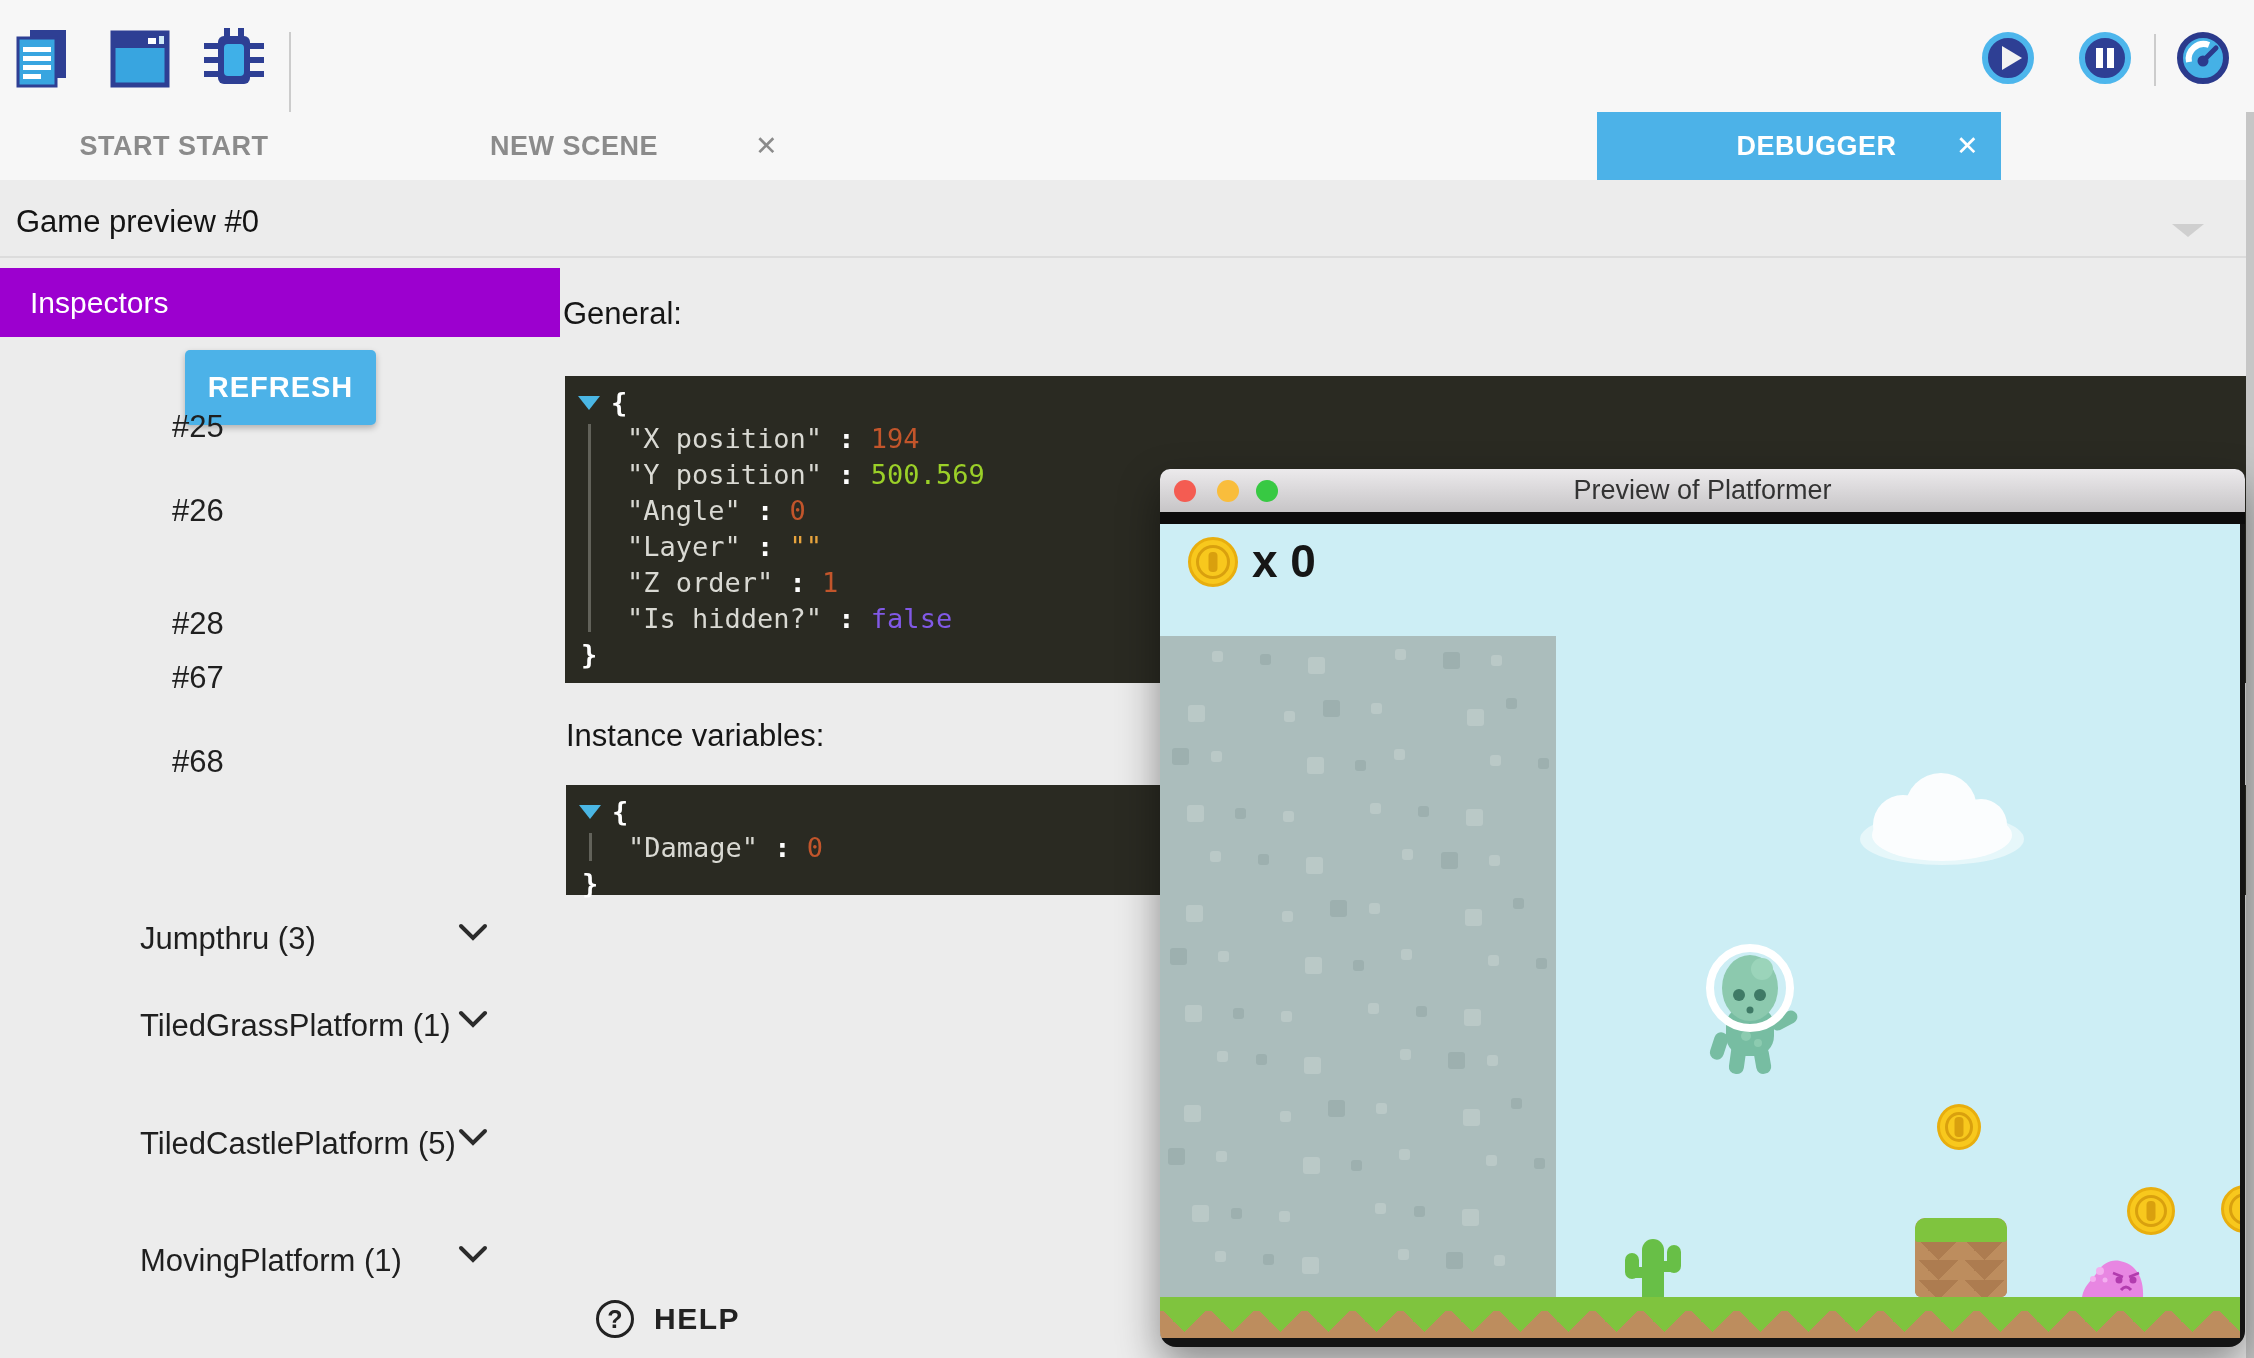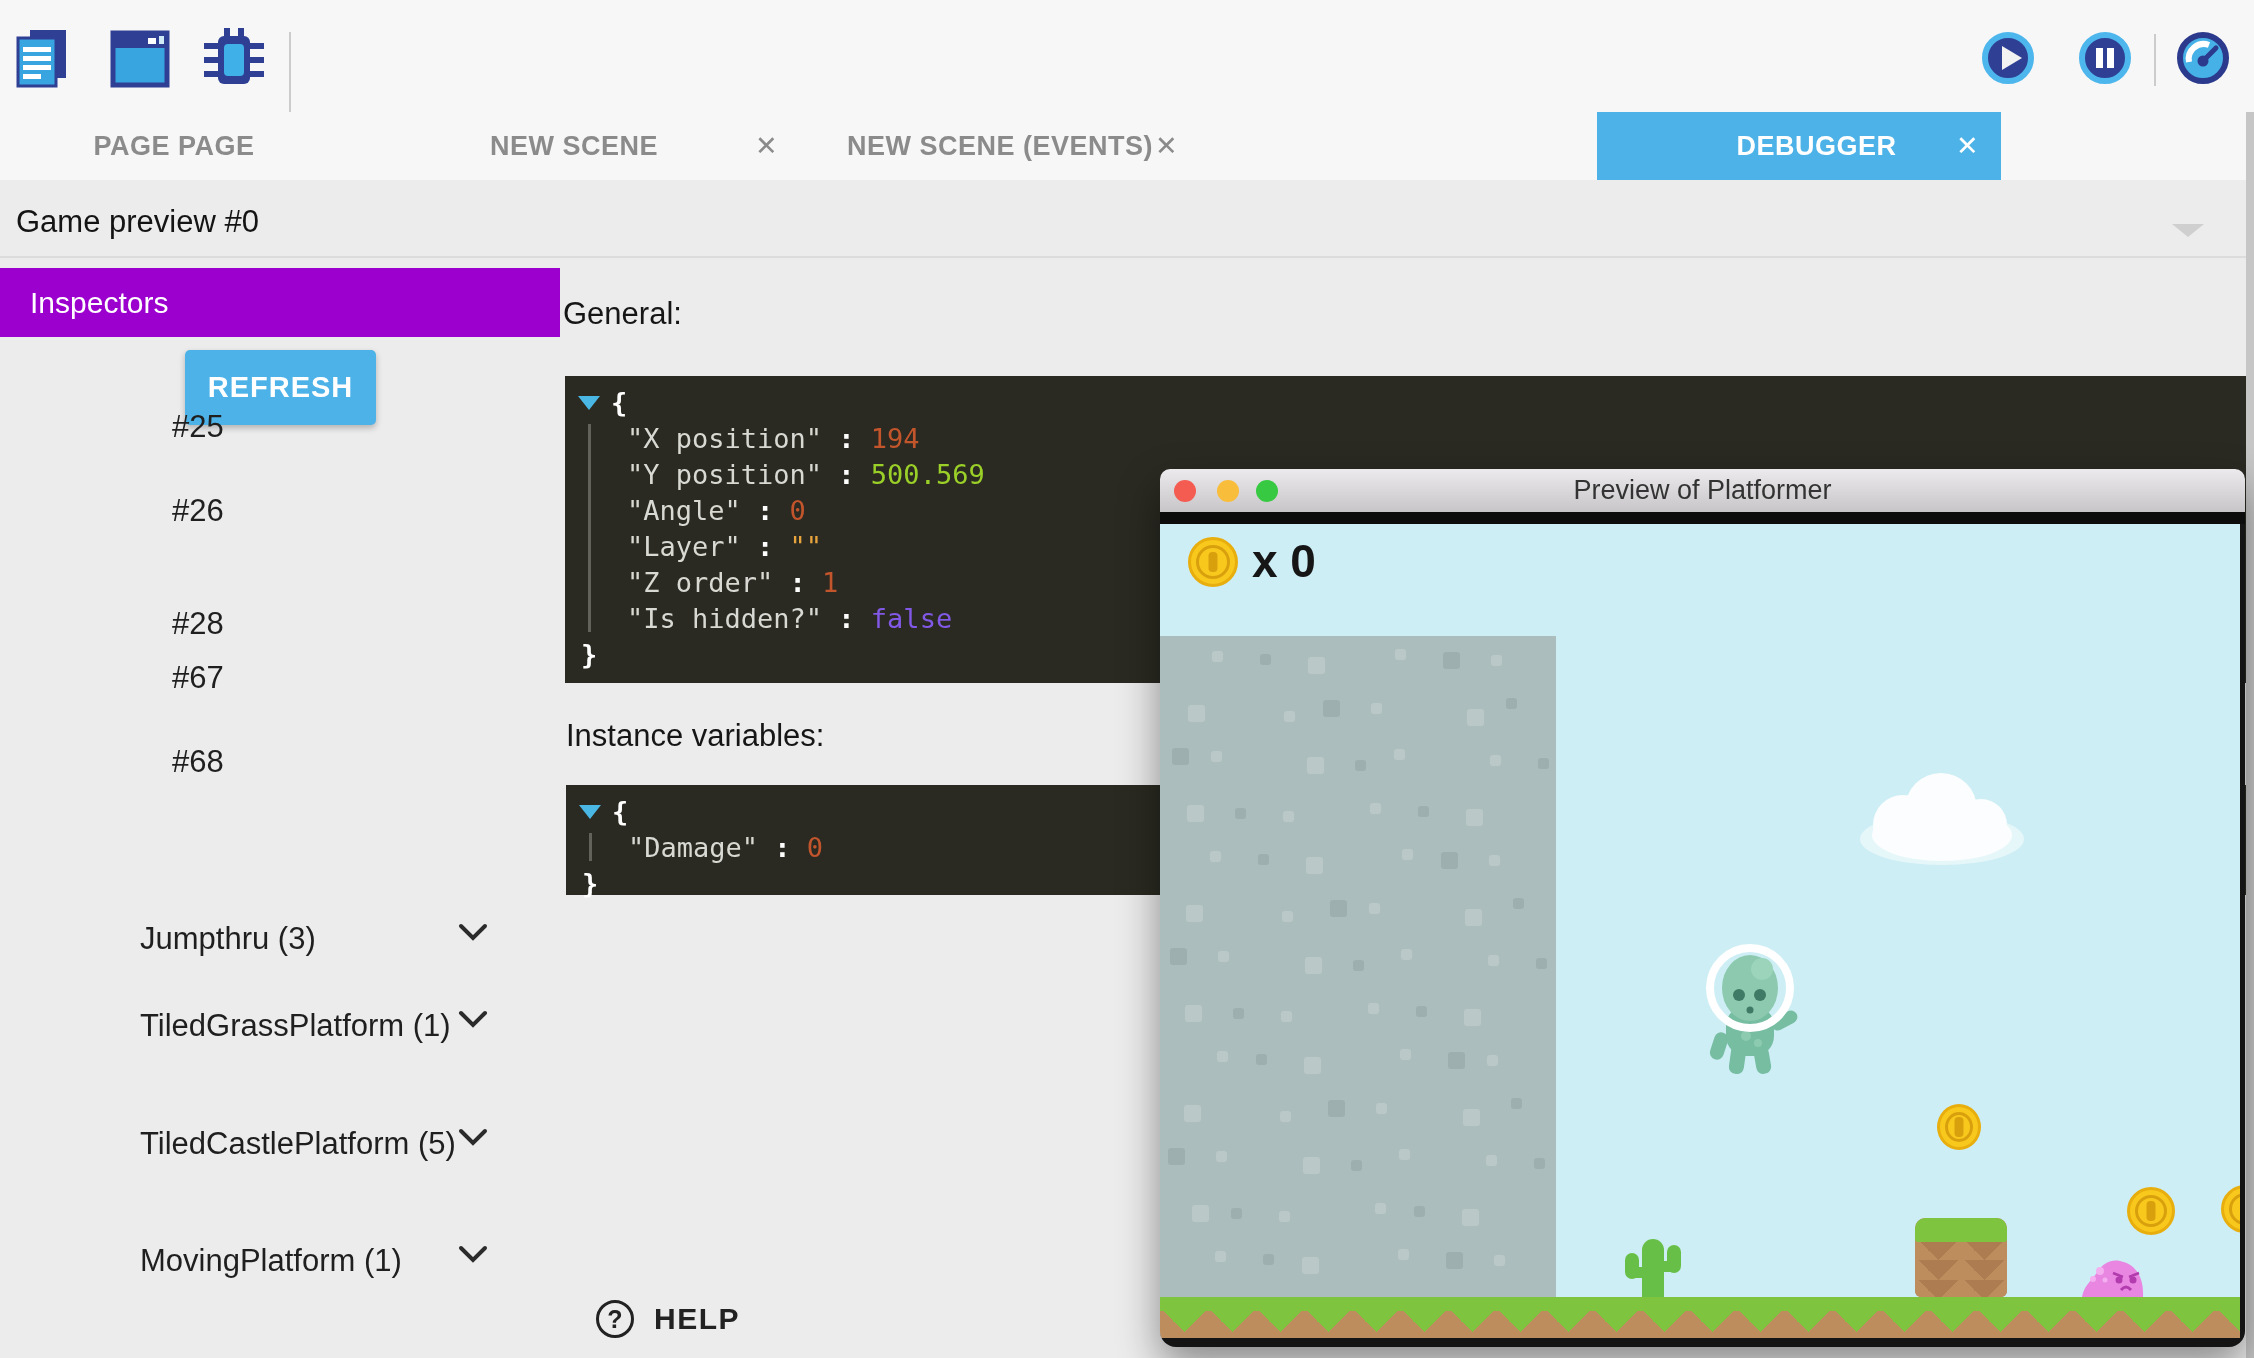--- a/index.html
+++ b/index.html
@@ -171,28 +171,24 @@
     <svg class="tbicon" style="left:2176px;top:31px" width="54" height="54" viewBox="0 0 54 54">
       <circle cx="27" cy="27" r="23" fill="#45b1e6" stroke="#2b3a8c" stroke-width="6"></circle>
       <path d="M13 31 A15 15 0 0 1 33 14" stroke="#ffffff" stroke-width="6" fill="none"></path>
       <path d="M27 30 L40 17" stroke="#2b3a8c" stroke-width="5" stroke-linecap="round"></path>
       <circle cx="27" cy="30" r="5.5" fill="#2b3a8c"></circle>
     </svg>
   </div>
 
   <div class="tabbar" id="tabbar">
       <div class="tab" style="left: 0px; width: 348px;">
-        <span class="tab-label">PAGE PAGE</span>
+        <span class="tab-label">START START</span>
       </div>
       <div class="tab" style="left: 348px; width: 452px;">
         <span class="tab-label">NEW SCENE</span>
-        <span class="tab-close"></span>
-      </div>
-      <div class="tab" style="left: 800px; width: 400px;">
-        <span class="tab-label">NEW SCENE (EVENTS)</span>
         <span class="tab-close"></span>
       </div>
       <div class="tab active" style="left: 1597px; width: 404px;">
         <span class="tab-label">DEBUGGER</span>
         <span class="tab-close"></span>
       </div>
     </div>
 
   <div class="content-bg"></div>
 

